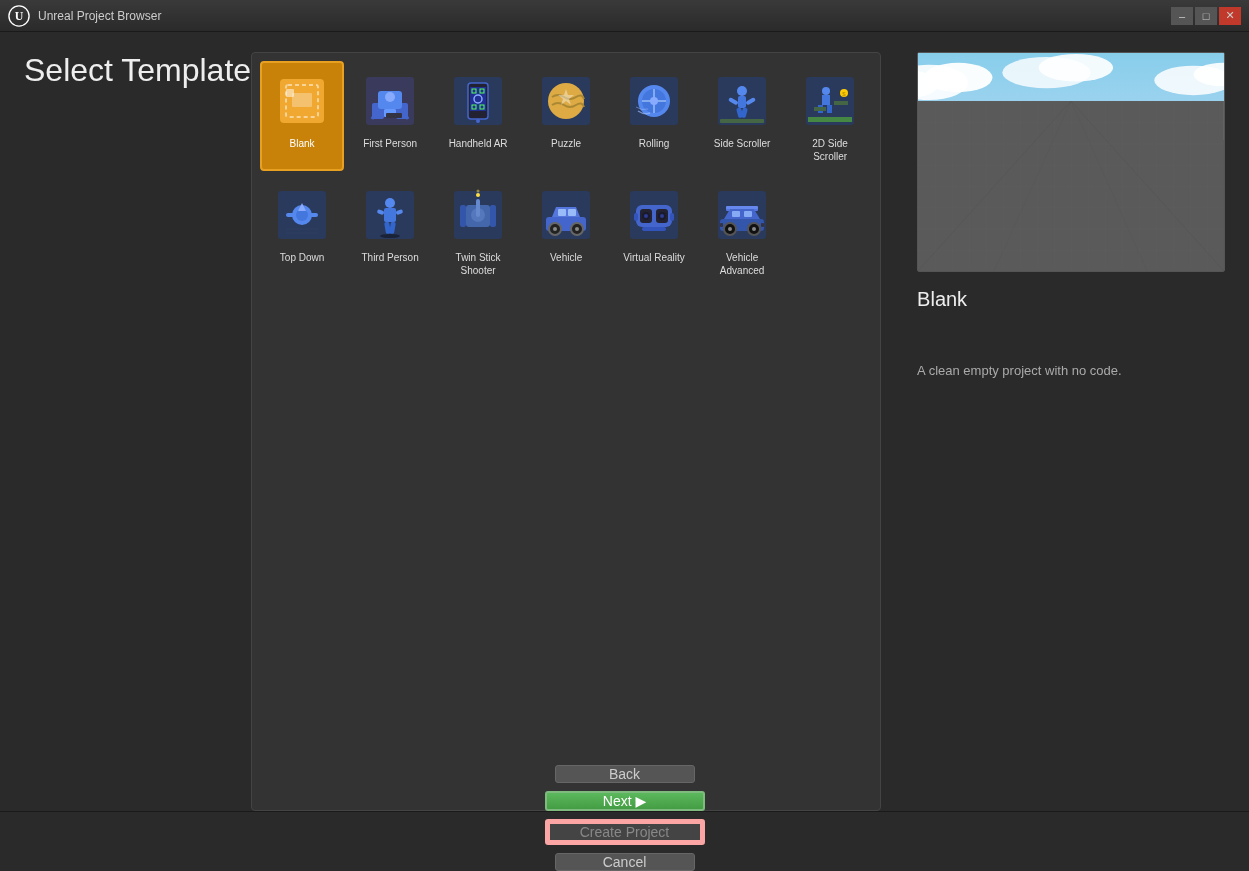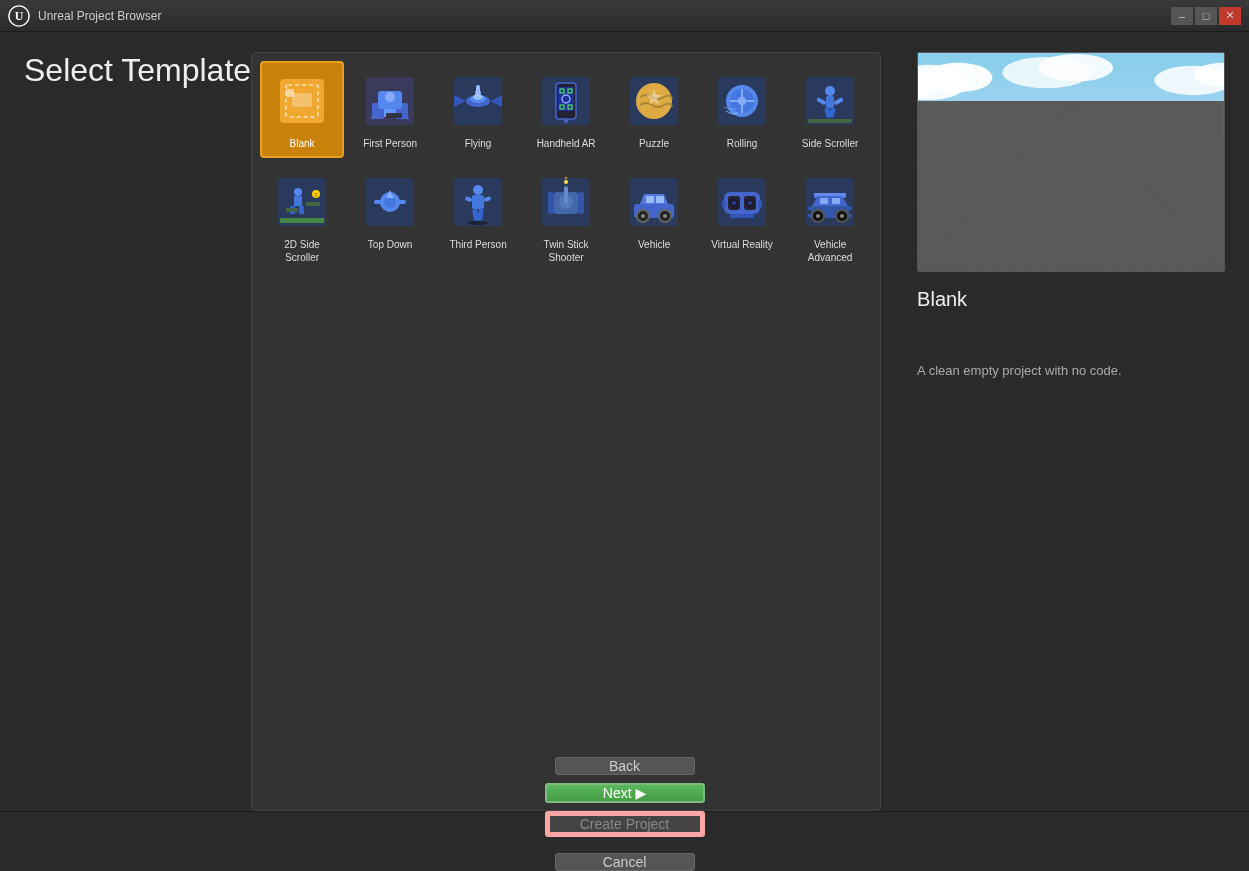--- a/index.html
+++ b/index.html
@@ -210,21 +210,20 @@
       background: #444;
       color: #888;
       border: 5px solid #fca5a5;
       width: 160px;
     }
     .btn-cancel {
       background: #555;
       color: #ccc;
       border: 1px solid #666;
       width: 140px;
-      margin-top: 8px;
     }
 
     .template-svg {
       width: 52px;
       height: 52px;
     }
   </style>
 </head>
 <body>
 
@@ -275,38 +274,20 @@
               <path d="M14 34 L8 44" stroke="#4466cc" stroke-width="3"></path>
               <path d="M38 34 L44 44" stroke="#4466cc" stroke-width="3"></path>
 
               <rect x="22" y="38" width="16" height="5" rx="1" fill="#334"></rect>
             </svg>
           </div>
           <span class="item-label">First
 Person</span>
         </div>
 
-        <div class="template-item">
-          <div class="icon-wrap">
-            <svg class="template-svg" viewBox="0 0 52 52">
-              <rect x="2" y="2" width="48" height="48" rx="3" fill="#2a3a5c"></rect>
-              <ellipse cx="26" cy="26" rx="12" ry="6" fill="#4466cc"></ellipse>
-              <ellipse cx="26" cy="24" rx="8" ry="4" fill="#5588ee"></ellipse>
-
-              <polygon points="14,26 2,20 2,32" fill="#3355bb"></polygon>
-              <polygon points="38,26 50,20 50,32" fill="#3355bb"></polygon>
-
-              <circle cx="26" cy="18" r="3" fill="#88aaff"></circle>
-              <rect x="24" y="10" width="4" height="10" rx="2" fill="#99bbff"></rect>
-
-              <ellipse cx="26" cy="22" rx="5" ry="3" fill="#aaccff" opacity="0.8"></ellipse>
-            </svg>
-          </div>
-          <span class="item-label">Flying</span>
-        </div>
 
         <div class="template-item">
           <div class="icon-wrap">
             <svg class="template-svg" viewBox="0 0 52 52">
               <rect x="2" y="2" width="48" height="48" rx="3" fill="#2a3a5c"></rect>
 
               <rect x="16" y="8" width="20" height="36" rx="3" fill="#223" stroke="#4466cc" stroke-width="1.5"></rect>
               <rect x="18" y="12" width="16" height="24" fill="#2233aa" opacity="0.8"></rect>
 
               <rect x="20" y="14" width="4" height="4" fill="none" stroke="#55ff55" stroke-width="1"></rect>

